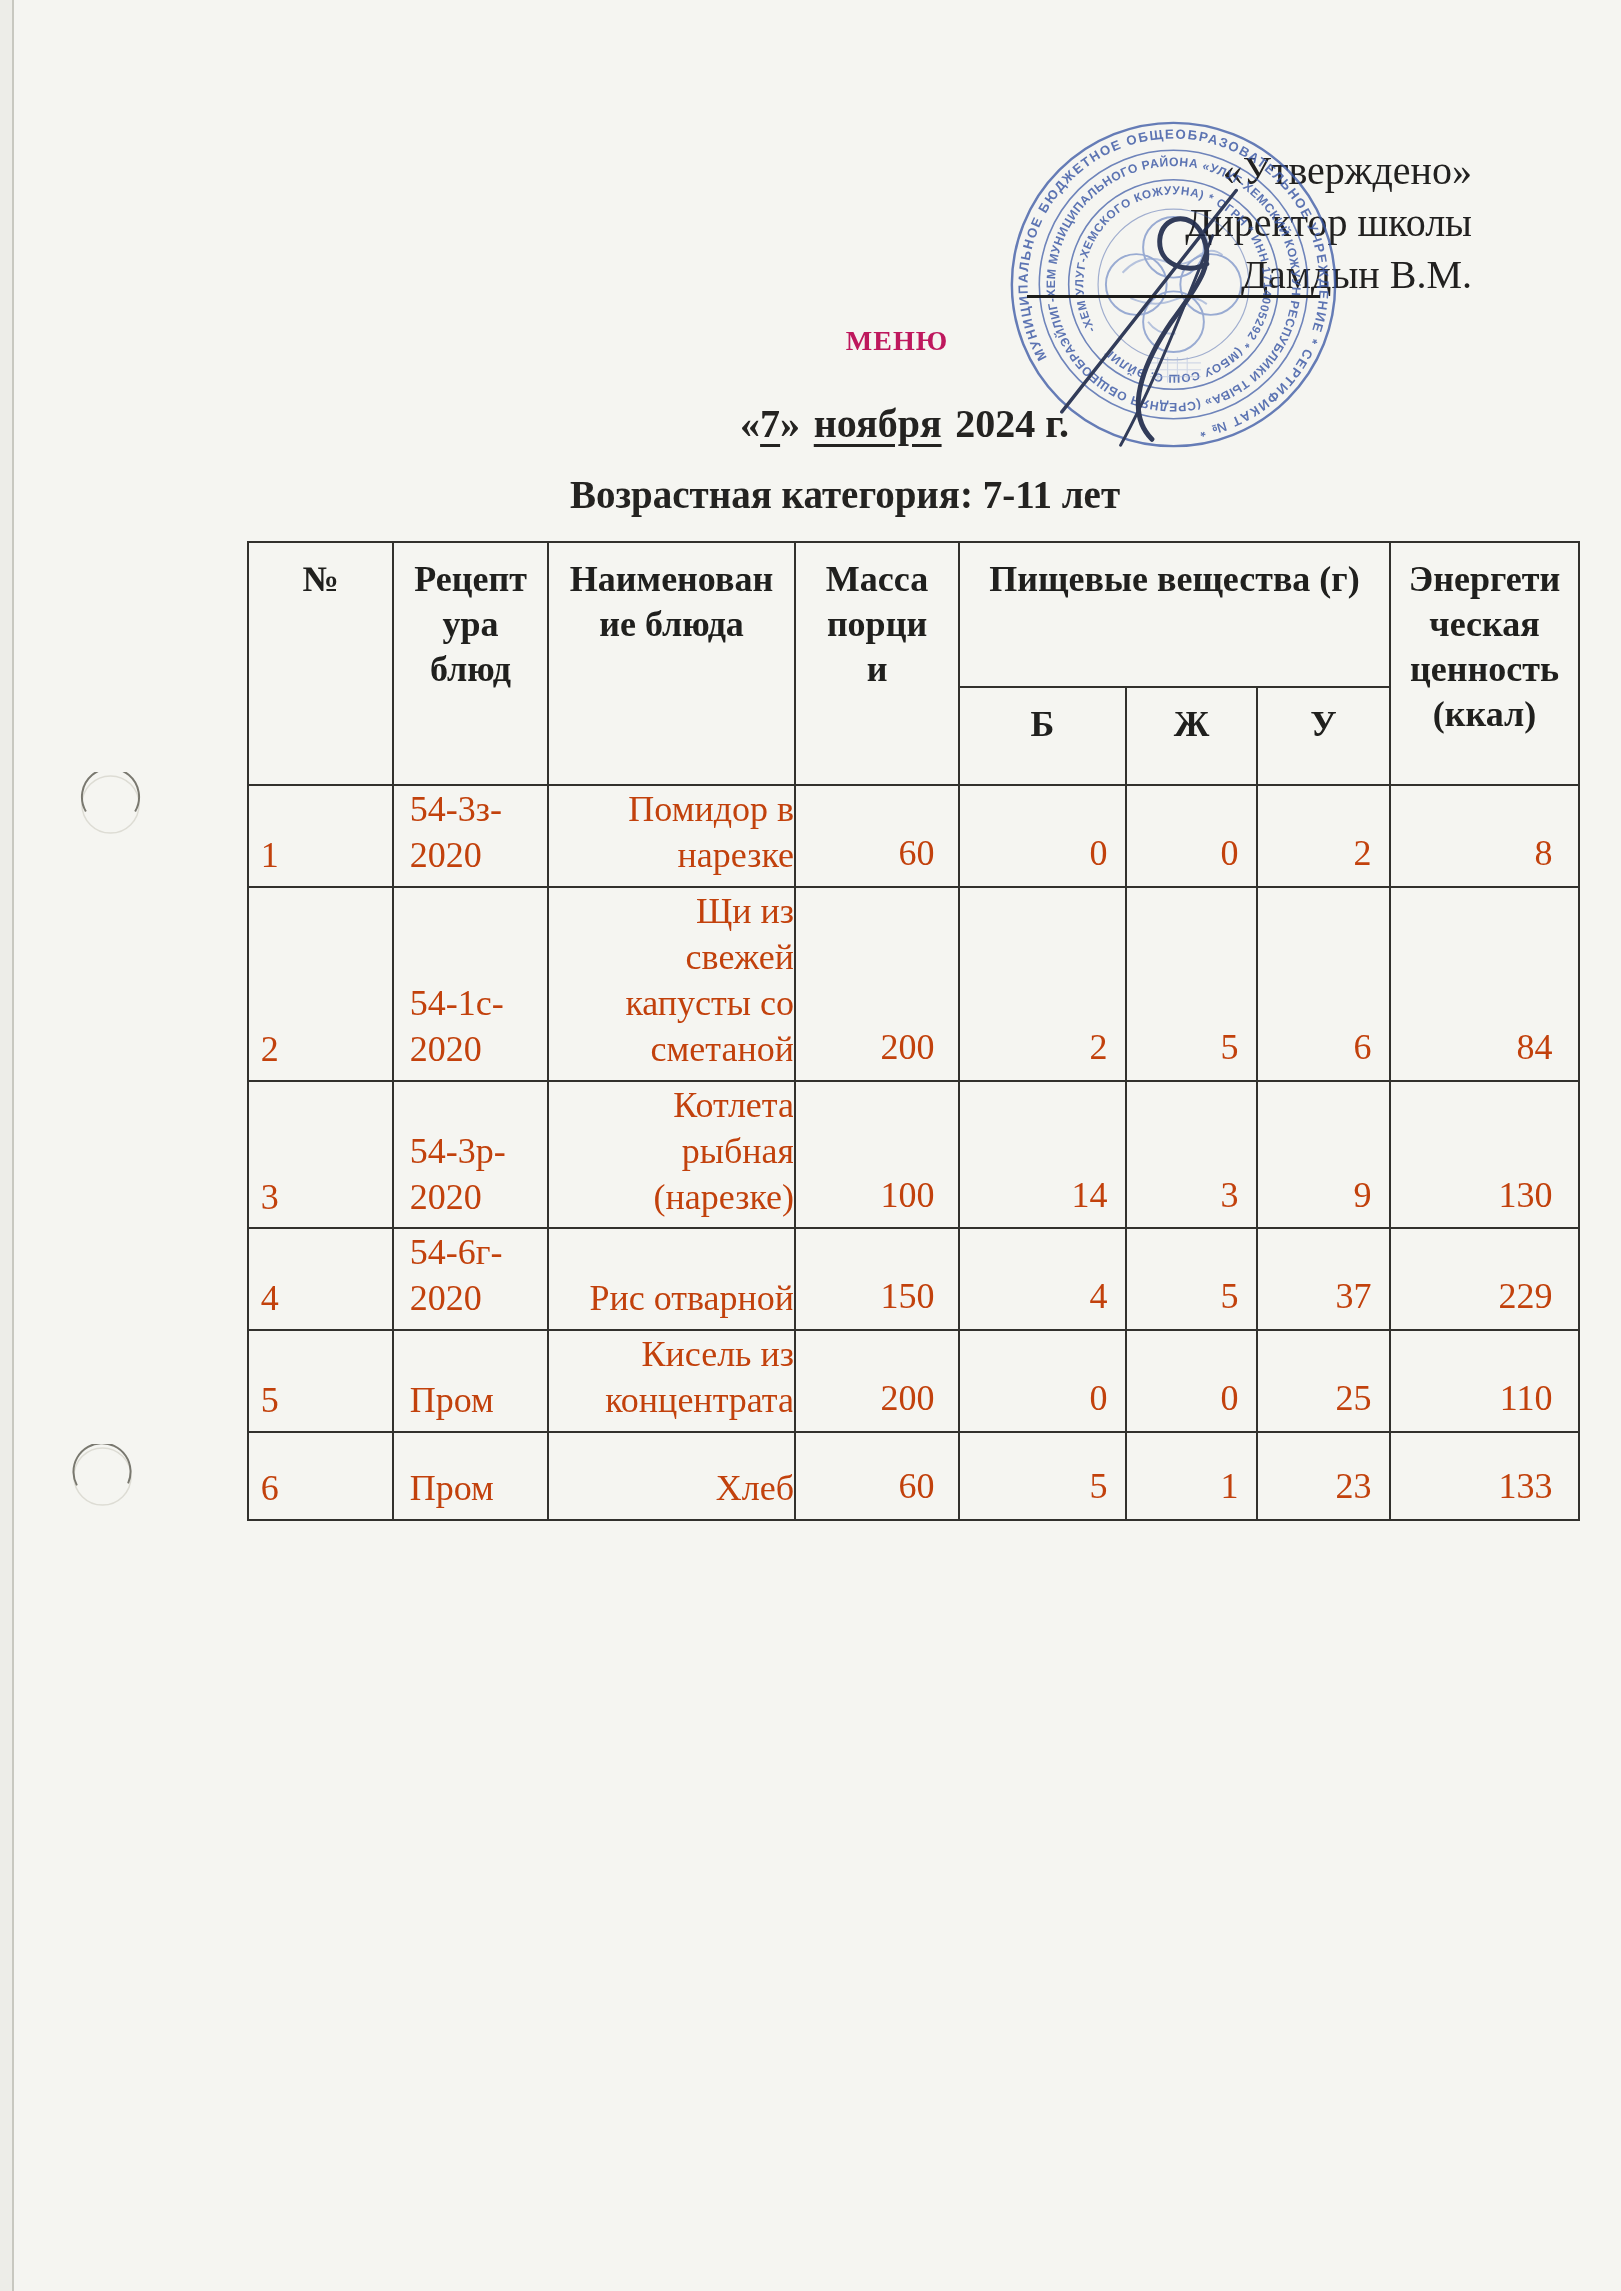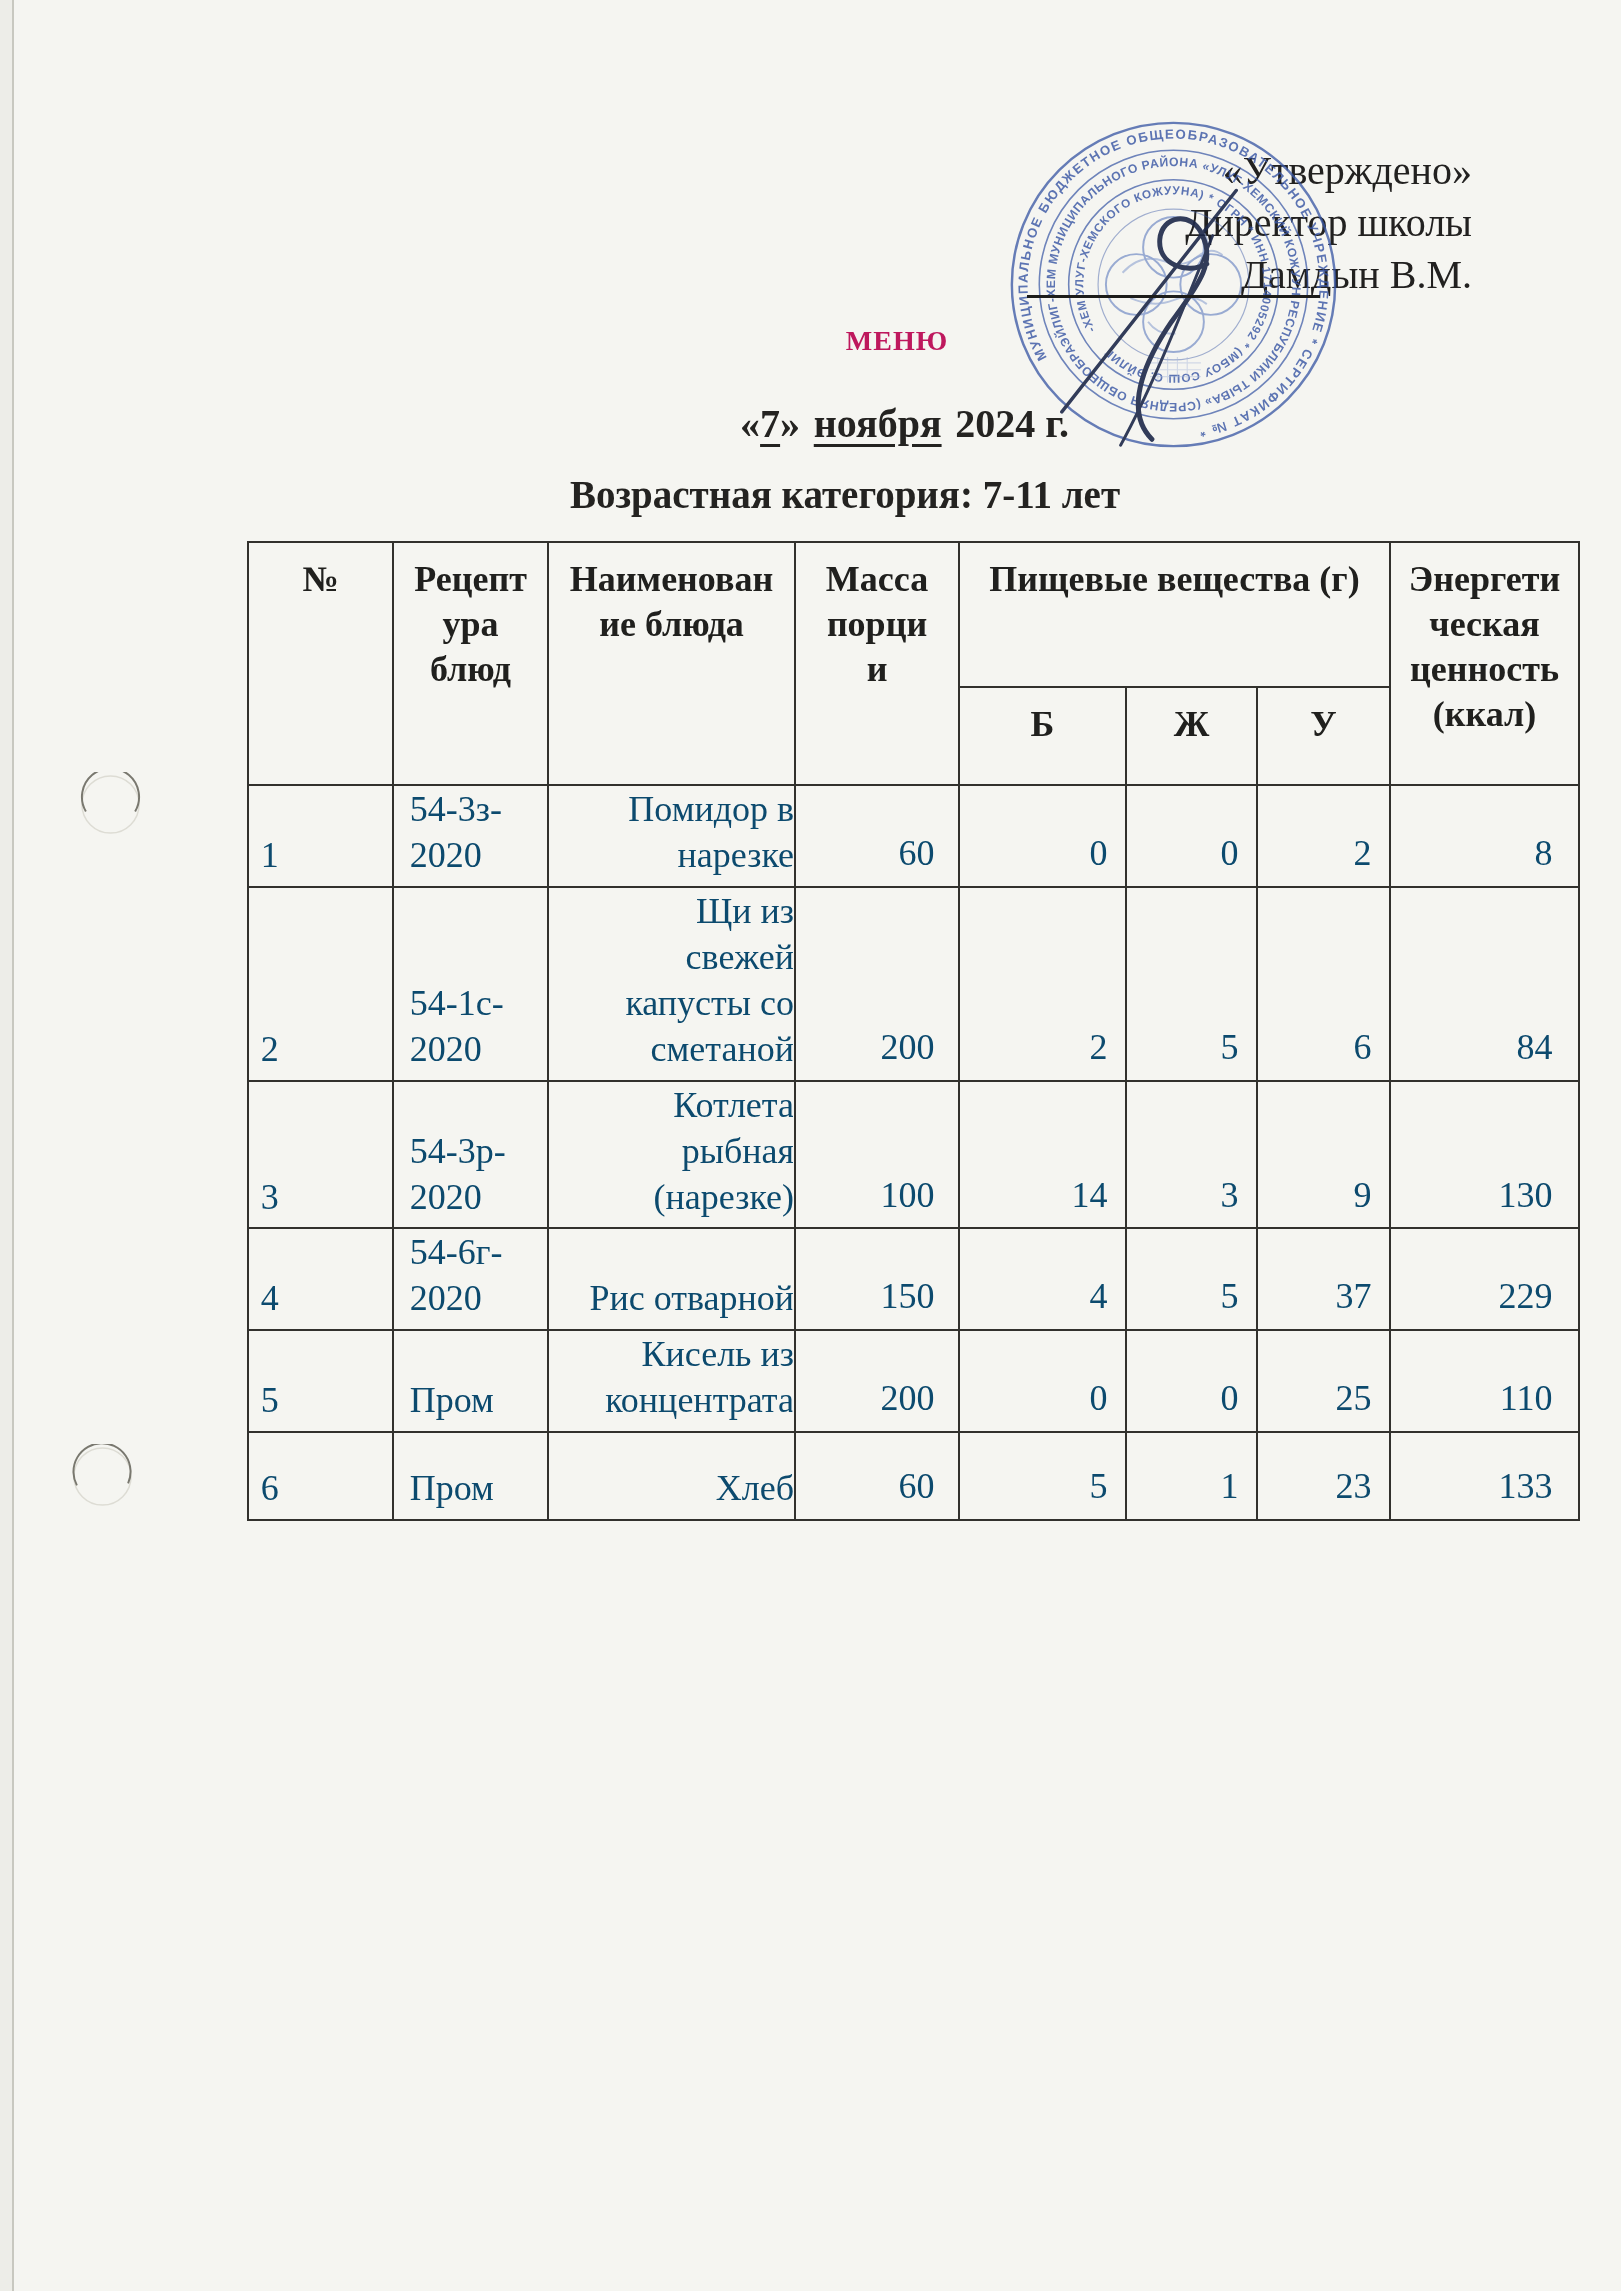--- a/index.html
+++ b/index.html
@@ -33,21 +33,21 @@
   table.menu{
     position:absolute;left:247px;top:541px;width:1331px;
     border-collapse:collapse;table-layout:fixed;z-index:1;
   }
   table.menu th,table.menu td{
     border:2.5px solid #32312d;
     font-size:36px;
     overflow:hidden;
   }
   table.menu th{font-weight:bold;vertical-align:top;text-align:center;padding-top:13.7px;line-height:45px;color:#20201e;}
-  table.menu td{font-weight:normal;vertical-align:bottom;line-height:46px;color:#0c4a6e;}
+  table.menu td{font-weight:normal;vertical-align:bottom;line-height:46px;color:#c2410c;}
   .ml{white-space:pre-line;border-radius:26px;}
   td.c-num{text-align:left;padding:0 0 7.8px 11.8px;}
   td.c-recipe{text-align:left;padding:0 0 7.8px 15.7px;}
   td.c-dish{text-align:right;padding:0 0 7.8px 13.7px;}
   td.c-mass{text-align:right;padding:0 23.5px 9.8px 0;margin-left:14px;}
   td.c-bju{text-align:right;padding:0 17.6px 9.8px 0;}
   td.c-kcal{text-align:right;padding:0 25.5px 9.8px 0;}
   th.h-nutri{vertical-align:middle;padding-top:0;font-size:37px;}
   tr.h1{height:145px;}
   tr.h2{height:98px;}

